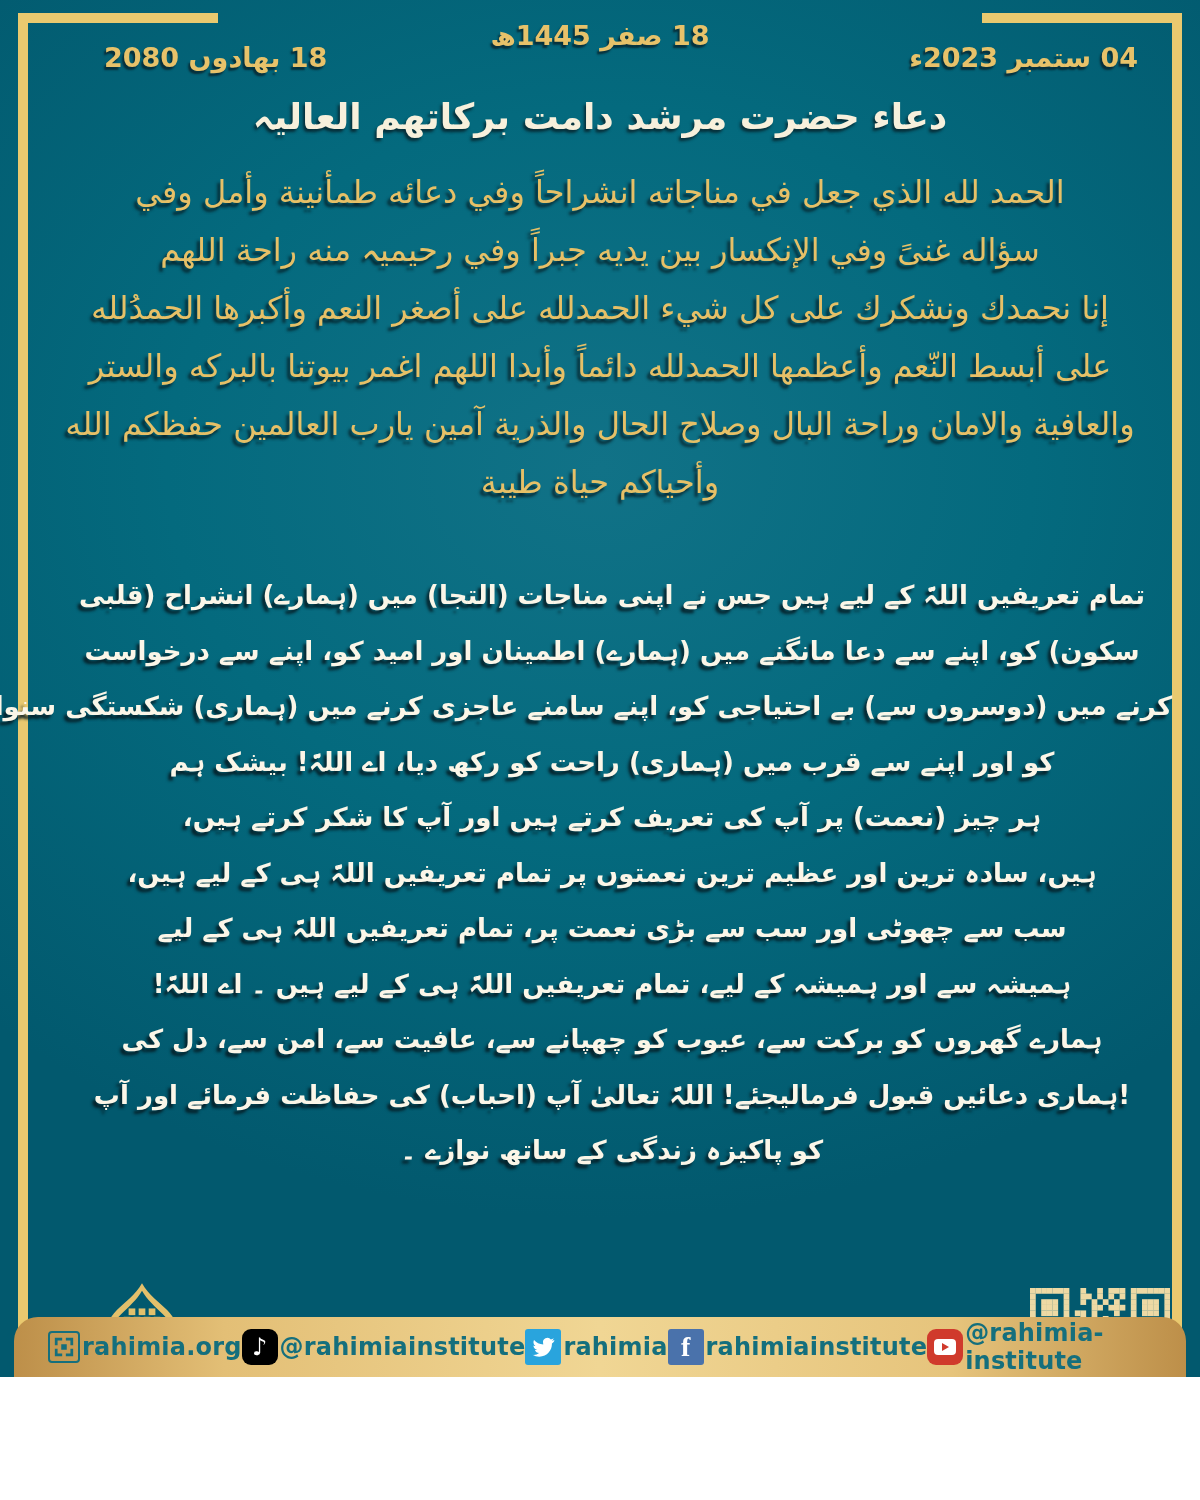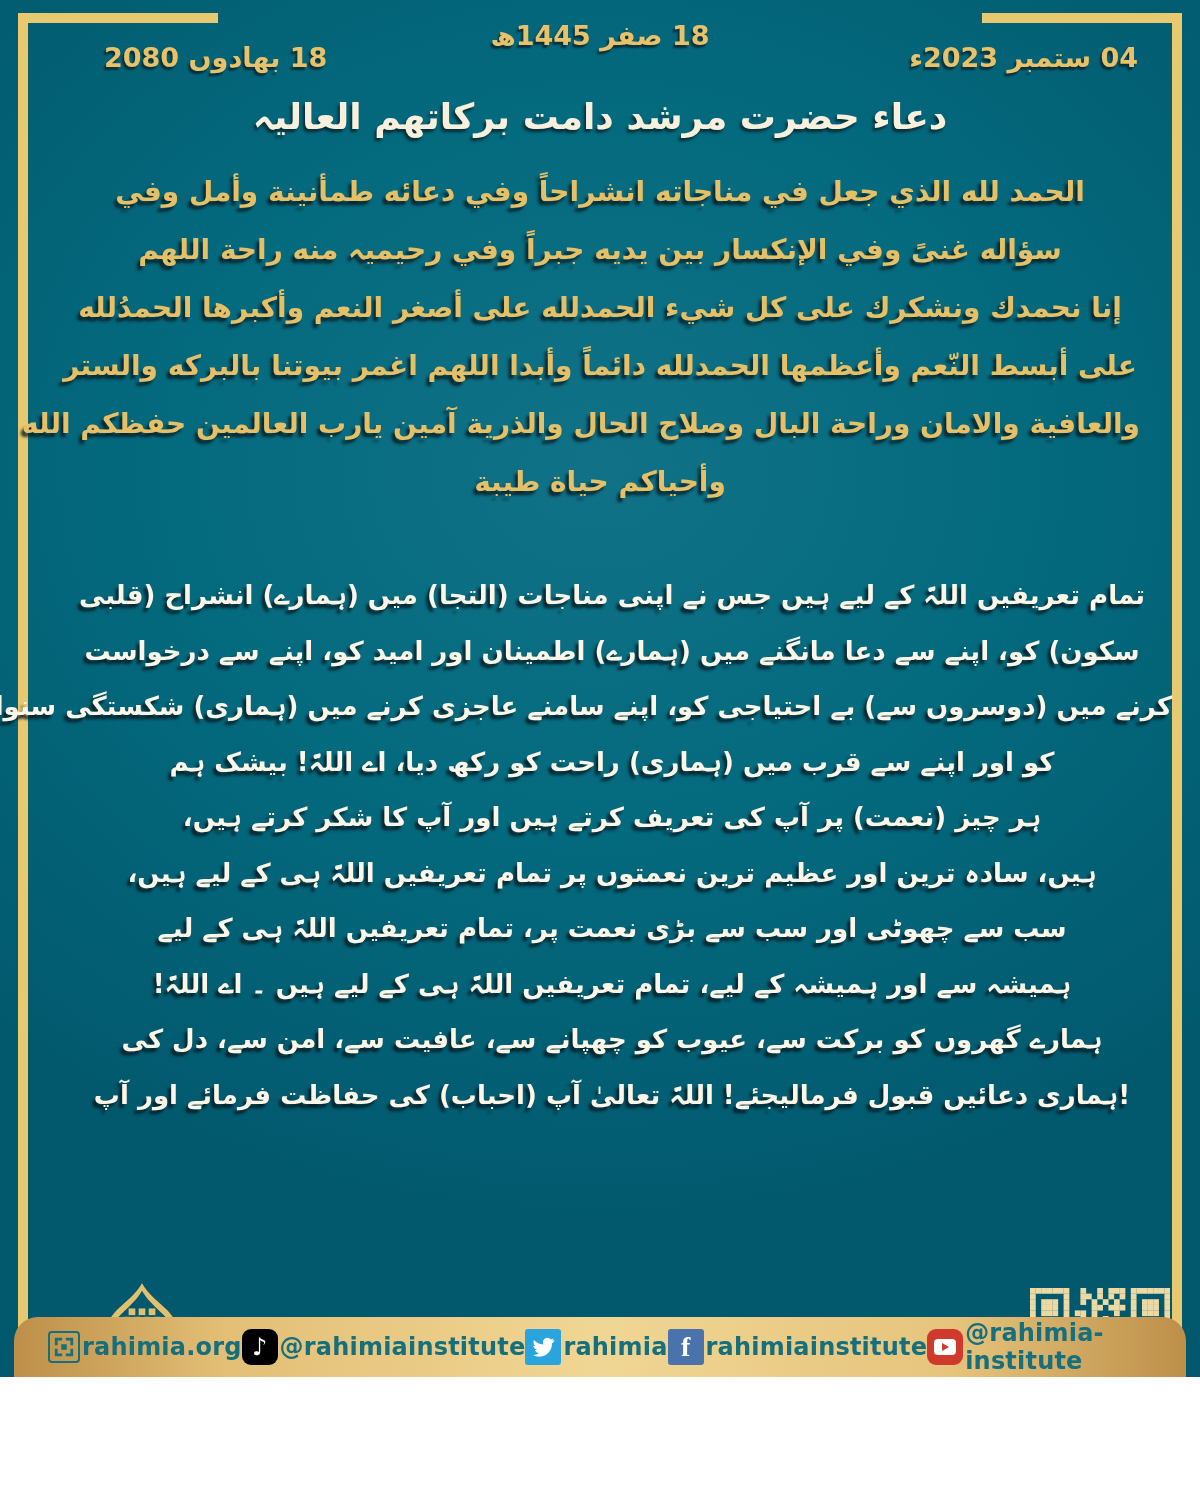--- a/index.html
+++ b/index.html
@@ -22,21 +22,21 @@
           text-shadow:-2px 3px 2px rgba(8,30,38,.75); direction:rtl; }
   .date-hijri { top:20px; left:0; width:100%; text-align:center; }
   .date-greg  { top:42px; right:62px; }
   .date-bik   { top:42px; left:62px;margin-left:42px; }
   .page-title { position:absolute; top:96px; left:0; width:100%; text-align:center;
                 color:#f7f0dc; font-size:36px; font-weight:bold; direction:rtl;
                 text-shadow:-2px 3px 3px rgba(8,30,38,.8); }
 
   
   .arabic-block { position:absolute; top:163px; left:60px; width:1080px; text-align:center; direction:rtl; }
-  .ar-line { color:#e6c067; font-size:28px; font-weight:bold; line-height:58px;
+  .ar-line { color:#e6c067; font-size:32px; font-weight:normal; line-height:58px;
              text-shadow:-3px 4px 3px rgba(6,28,35,.85); white-space:nowrap; }
 
   
   .urdu-block { position:absolute; top:568px; left:52px; width:1120px; text-align:center; direction:rtl; }
   .ur-line { color:#fbf6e8; font-size:26px; font-weight:bold; line-height:55.5px;
              text-shadow:-3px 4px 3px rgba(6,28,35,.9); white-space:nowrap; }
 
   
   .logo { position:absolute; left:52px; top:1280px; width:180px; text-align:center; color:#e3c06b; }
   .logo-name { font-size:30px; font-weight:bold; margin-top:-6px;
@@ -100,20 +100,21 @@
       <div class="ur-line">تمام تعریفیں اللہّ کے لیے ہیں جس نے اپنی مناجات (التجا) میں (ہمارے) انشراح (قلبی</div>
       <div class="ur-line">سکون) کو، اپنے سے دعا مانگنے میں (ہمارے) اطمینان اور امید کو، اپنے سے درخواست</div>
       <div class="ur-line">کرنے میں (دوسروں سے) بے احتیاجی کو، اپنے سامنے عاجزی کرنے میں (ہماری) شکستگی سنوارنے</div>
       <div class="ur-line">کو اور اپنے سے قرب میں (ہماری) راحت کو رکھ دیا، اے اللہّ! بیشک ہم</div>
       <div class="ur-line">ہر چیز (نعمت) پر آپ کی تعریف کرتے ہیں اور آپ کا شکر کرتے ہیں،</div>
       <div class="ur-line">ہیں، سادہ ترین اور عظیم ترین نعمتوں پر تمام تعریفیں اللہّ ہی کے لیے ہیں،</div>
       <div class="ur-line">سب سے چھوٹی اور سب سے بڑی نعمت پر، تمام تعریفیں اللہّ ہی کے لیے</div>
       <div class="ur-line">ہمیشہ سے اور ہمیشہ کے لیے، تمام تعریفیں اللہّ ہی کے لیے ہیں ۔ اے اللہّ!</div>
       <div class="ur-line">ہمارے گھروں کو برکت سے، عیوب کو چھپانے سے، عافیت سے، امن سے، دل کی</div>
       <div class="ur-line">!ہماری دعائیں قبول فرمالیجئے! اللہّ تعالیٰ آپ (احباب) کی حفاظت فرمائے اور آپ</div>
+      <div class="ur-line">کو پاکیزہ زندگی کے ساتھ نوازے ۔</div>
     </div>
 
   <div class="logo">
     <svg width="120" height="92" viewBox="0 0 120 110">
       <path d="M60,4 C52,18 40,26 30,36 C20,46 16,58 16,74 L16,104 L22,104 L22,74
                C22,60 26,50 35,41 C44,32 54,24 60,13 C66,24 76,32 85,41
                C94,50 98,60 98,74 L98,104 L104,104 L104,74
                C104,58 100,46 90,36 C80,26 68,18 60,4 Z" fill="#e3c06b"></path>
       <g fill="#e3c06b">
         <rect x="44" y="34" width="8" height="8"></rect>

